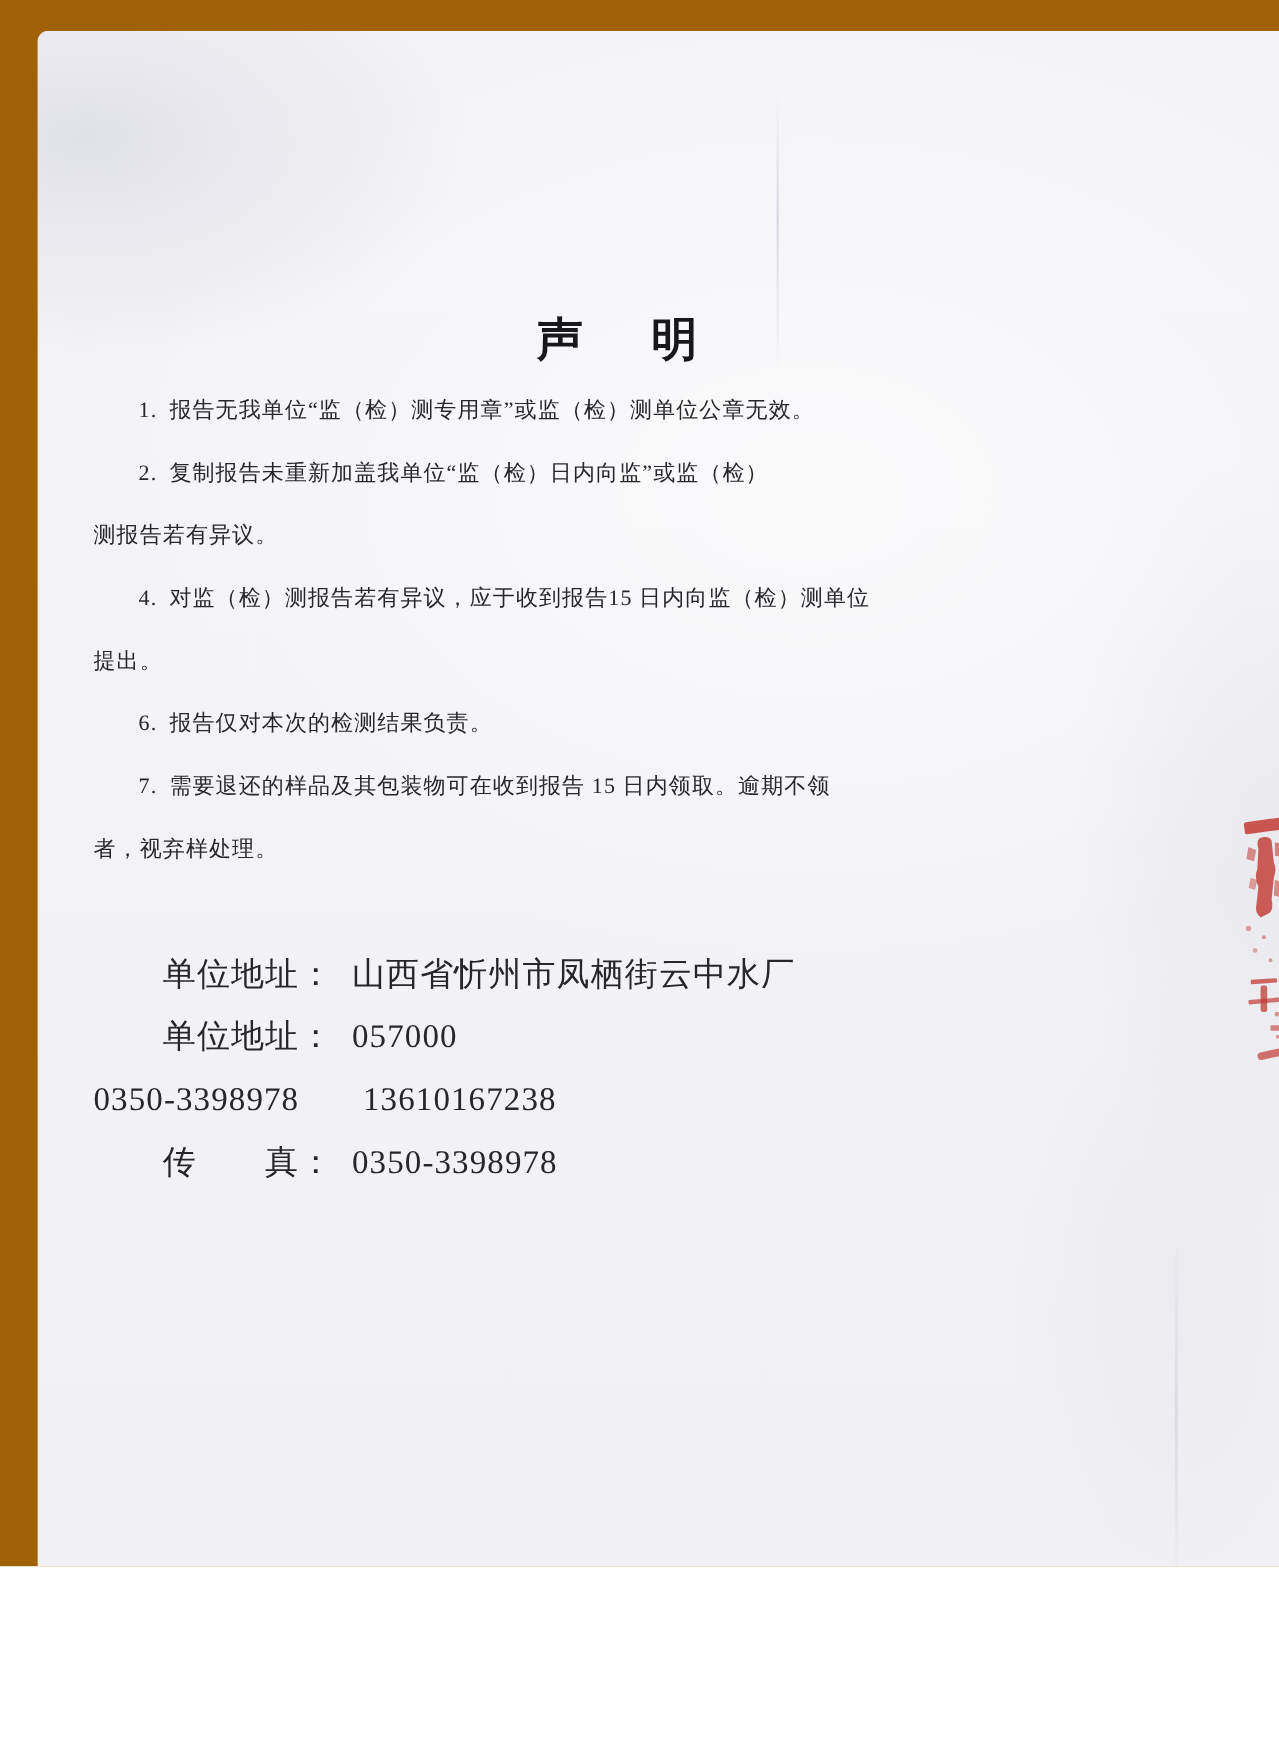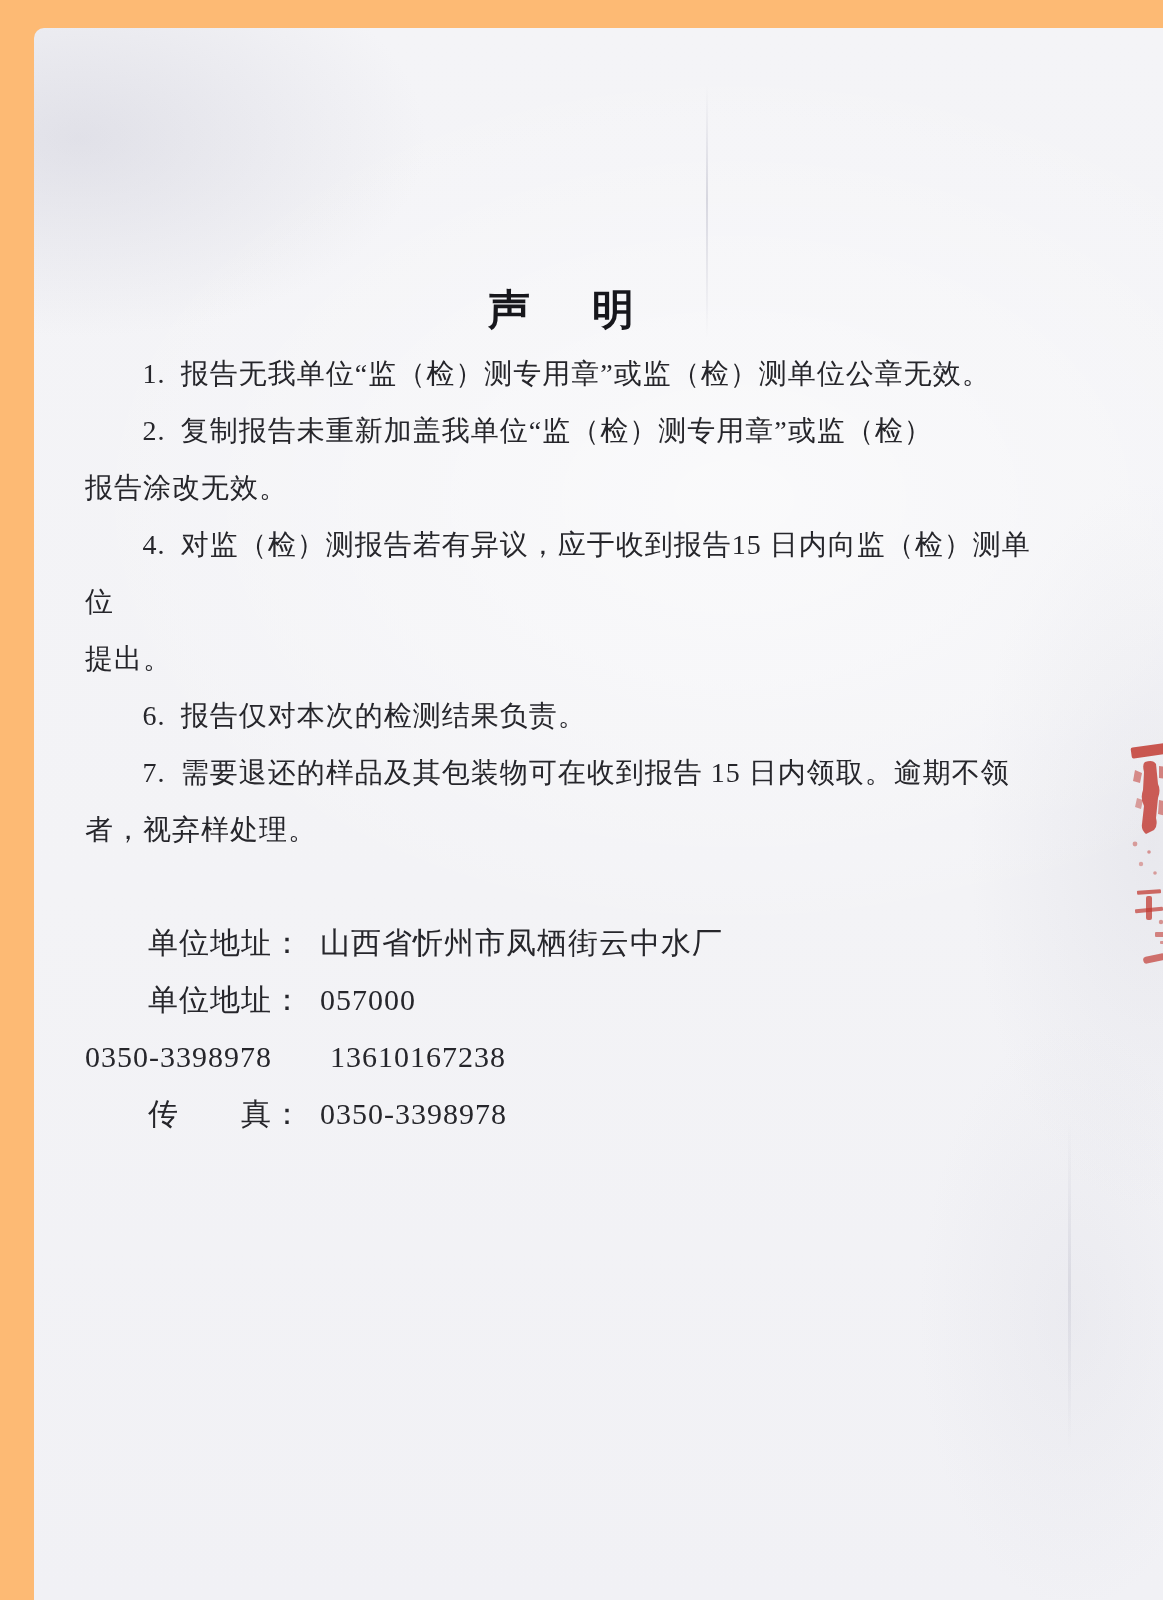--- a/index.html
+++ b/index.html
@@ -1,19 +1,19 @@
 <!DOCTYPE html>
 <html><head>
 <meta charset="utf-8">
 <style>
   html,body { margin:0; padding:0; background:#ffffff; }
   .scan {
     position:relative;
-    width:1163px; height:1600px;
-    background:#fdba74;
+    width:1163px; height:1424px;
+    background:#a16207;
     overflow:hidden;
     font-family:"Liberation Serif","DejaVu Serif",serif;
     color:#26262b;
   }
   
   .paper {
     position:absolute; left:34px; top:28px; right:0; bottom:0;
     border-top-left-radius:10px;
     background:
       radial-gradient(560px 320px at 4% 7%,  rgba(196,196,210,0.40), rgba(196,196,210,0) 62%),
@@ -35,21 +35,21 @@
 
   .title {
     margin:0 0 5px 0;
     font-size:42px; line-height:60px;
     font-weight:bold; letter-spacing:10px;
     text-align:center; color:#17171c;
   }
 
   .item {
     margin:0;
-    font-size:28px; line-height:57px;
+    font-size:20px; line-height:57px;
     letter-spacing:1px;
     text-indent:2.05em;
     text-align:left;
   }
   .item .num { margin-right:0.55em; }
   .item .cont { display:block; text-indent:0; }
 
   .contact { margin-top:56px; font-size:30px; line-height:57px; letter-spacing:1px; }
   .crow  { display:flex;gap:24px; }
   .clabel { margin-left:63px; width:148px; white-space:nowrap; flex:none; }
@@ -71,21 +71,21 @@
   <div class="crease2"></div>
 
   <div class="content">
     <h1 class="title">声　明</h1>
 
     <div>
       <p class="item">
         <span class="num">1.</span><span>报告无我单位“监（检）测专用章”或监（检）测单位公章无效。</span><span class="cont"></span>
       </p>
       <p class="item">
-        <span class="num">2.</span><span>复制报告未重新加盖我单位“监（检）测专用章”或监（检）</span><span class="cont">报告涂改无效。</span>
+        <span class="num">2.</span><span>复制报告未重新加盖我单位“监（检）日内向监”或监（检）</span><span class="cont">测报告若有异议。</span>
       </p>
       <p class="item">
         <span class="num">4.</span><span>对监（检）测报告若有异议，应于收到报告15 日内向监（检）测单位</span><span class="cont">提出。</span>
       </p>
       <p class="item">
         <span class="num">6.</span><span>报告仅对本次的检测结果负责。</span><span class="cont"></span>
       </p>
       <p class="item">
         <span class="num">7.</span><span>需要退还的样品及其包装物可在收到报告 15 日内领取。逾期不领</span><span class="cont">者，视弃样处理。</span>
       </p>

